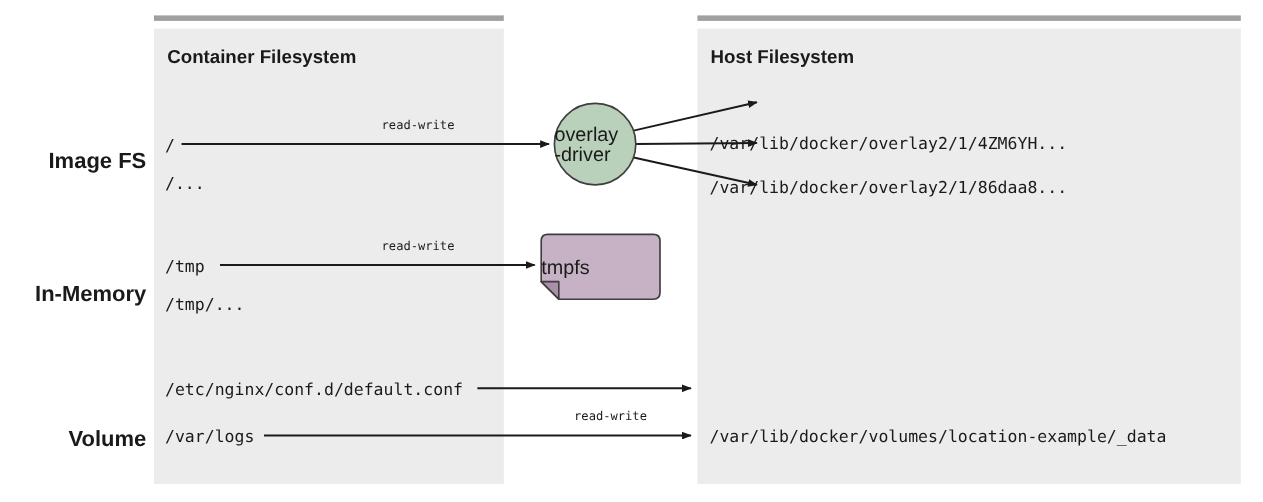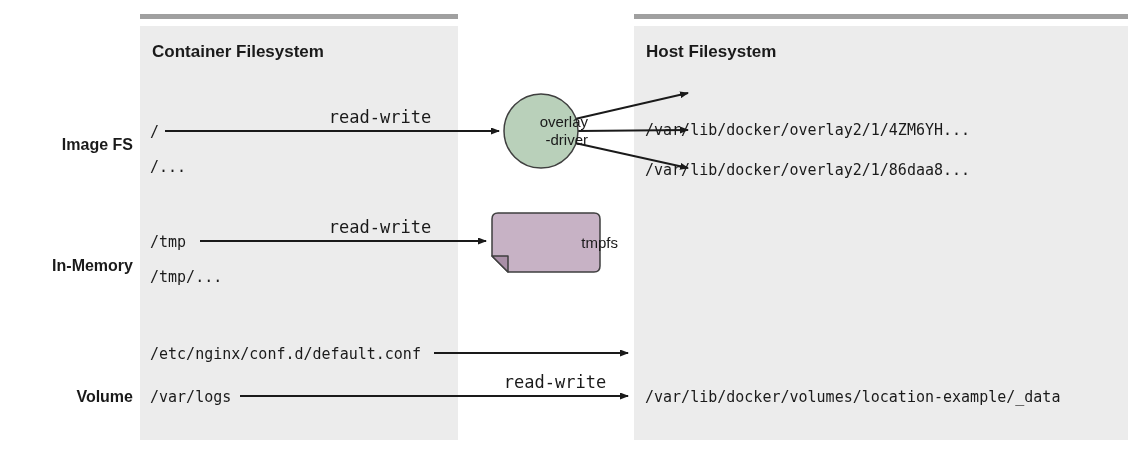--- a/index.html
+++ b/index.html
@@ -9,24 +9,24 @@
     background:#ffffff;
     font-family:"Liberation Sans", sans-serif;
     color:#1a1a1a;
     overflow:hidden;
     border-radius:25px;
   }
   .abs{position:absolute;}
   .panel{background:#ececec;z-index:0;}
   .panel-bar{background:#a0a0a0;z-index:0;}
   .panel-title{font-size:17px;font-weight:bold;z-index:3;white-space:nowrap;}
-  .row-label{font-size:16px;font-weight:bold;text-align:right;width:125px;left:8px;z-index:3;white-space:nowrap;}
+  .row-label{font-size:20px;font-weight:bold;text-align:right;width:125px;left:8px;z-index:3;white-space:nowrap;}
   .mono{font-family:"DejaVu Sans Mono", monospace;font-size:15px;z-index:3;white-space:nowrap;}
-  .arrow-label{font-family:"DejaVu Sans Mono", monospace;font-size:17px;text-align:center;z-index:3;white-space:nowrap;}
-  .node-text{font-size:15px;text-align:right;line-height:18px;z-index:3;padding-left:10px;}
+  .arrow-label{font-family:"DejaVu Sans Mono", monospace;font-size:11px;text-align:center;z-index:3;white-space:nowrap;}
+  .node-text{font-size:18px;text-align:left;line-height:18px;z-index:3;}
   svg.layer{position:absolute;left:0;top:0;z-index:2;}
 </style>
 </head>
 <body>
 
 <div class="stage">
 
   <div class="abs panel-bar" style="left:140px;top:14px;width:318px;height:5px;"></div>
   <div class="abs panel-bar" style="left:634px;top:14px;width:494px;height:5px;"></div>
 

